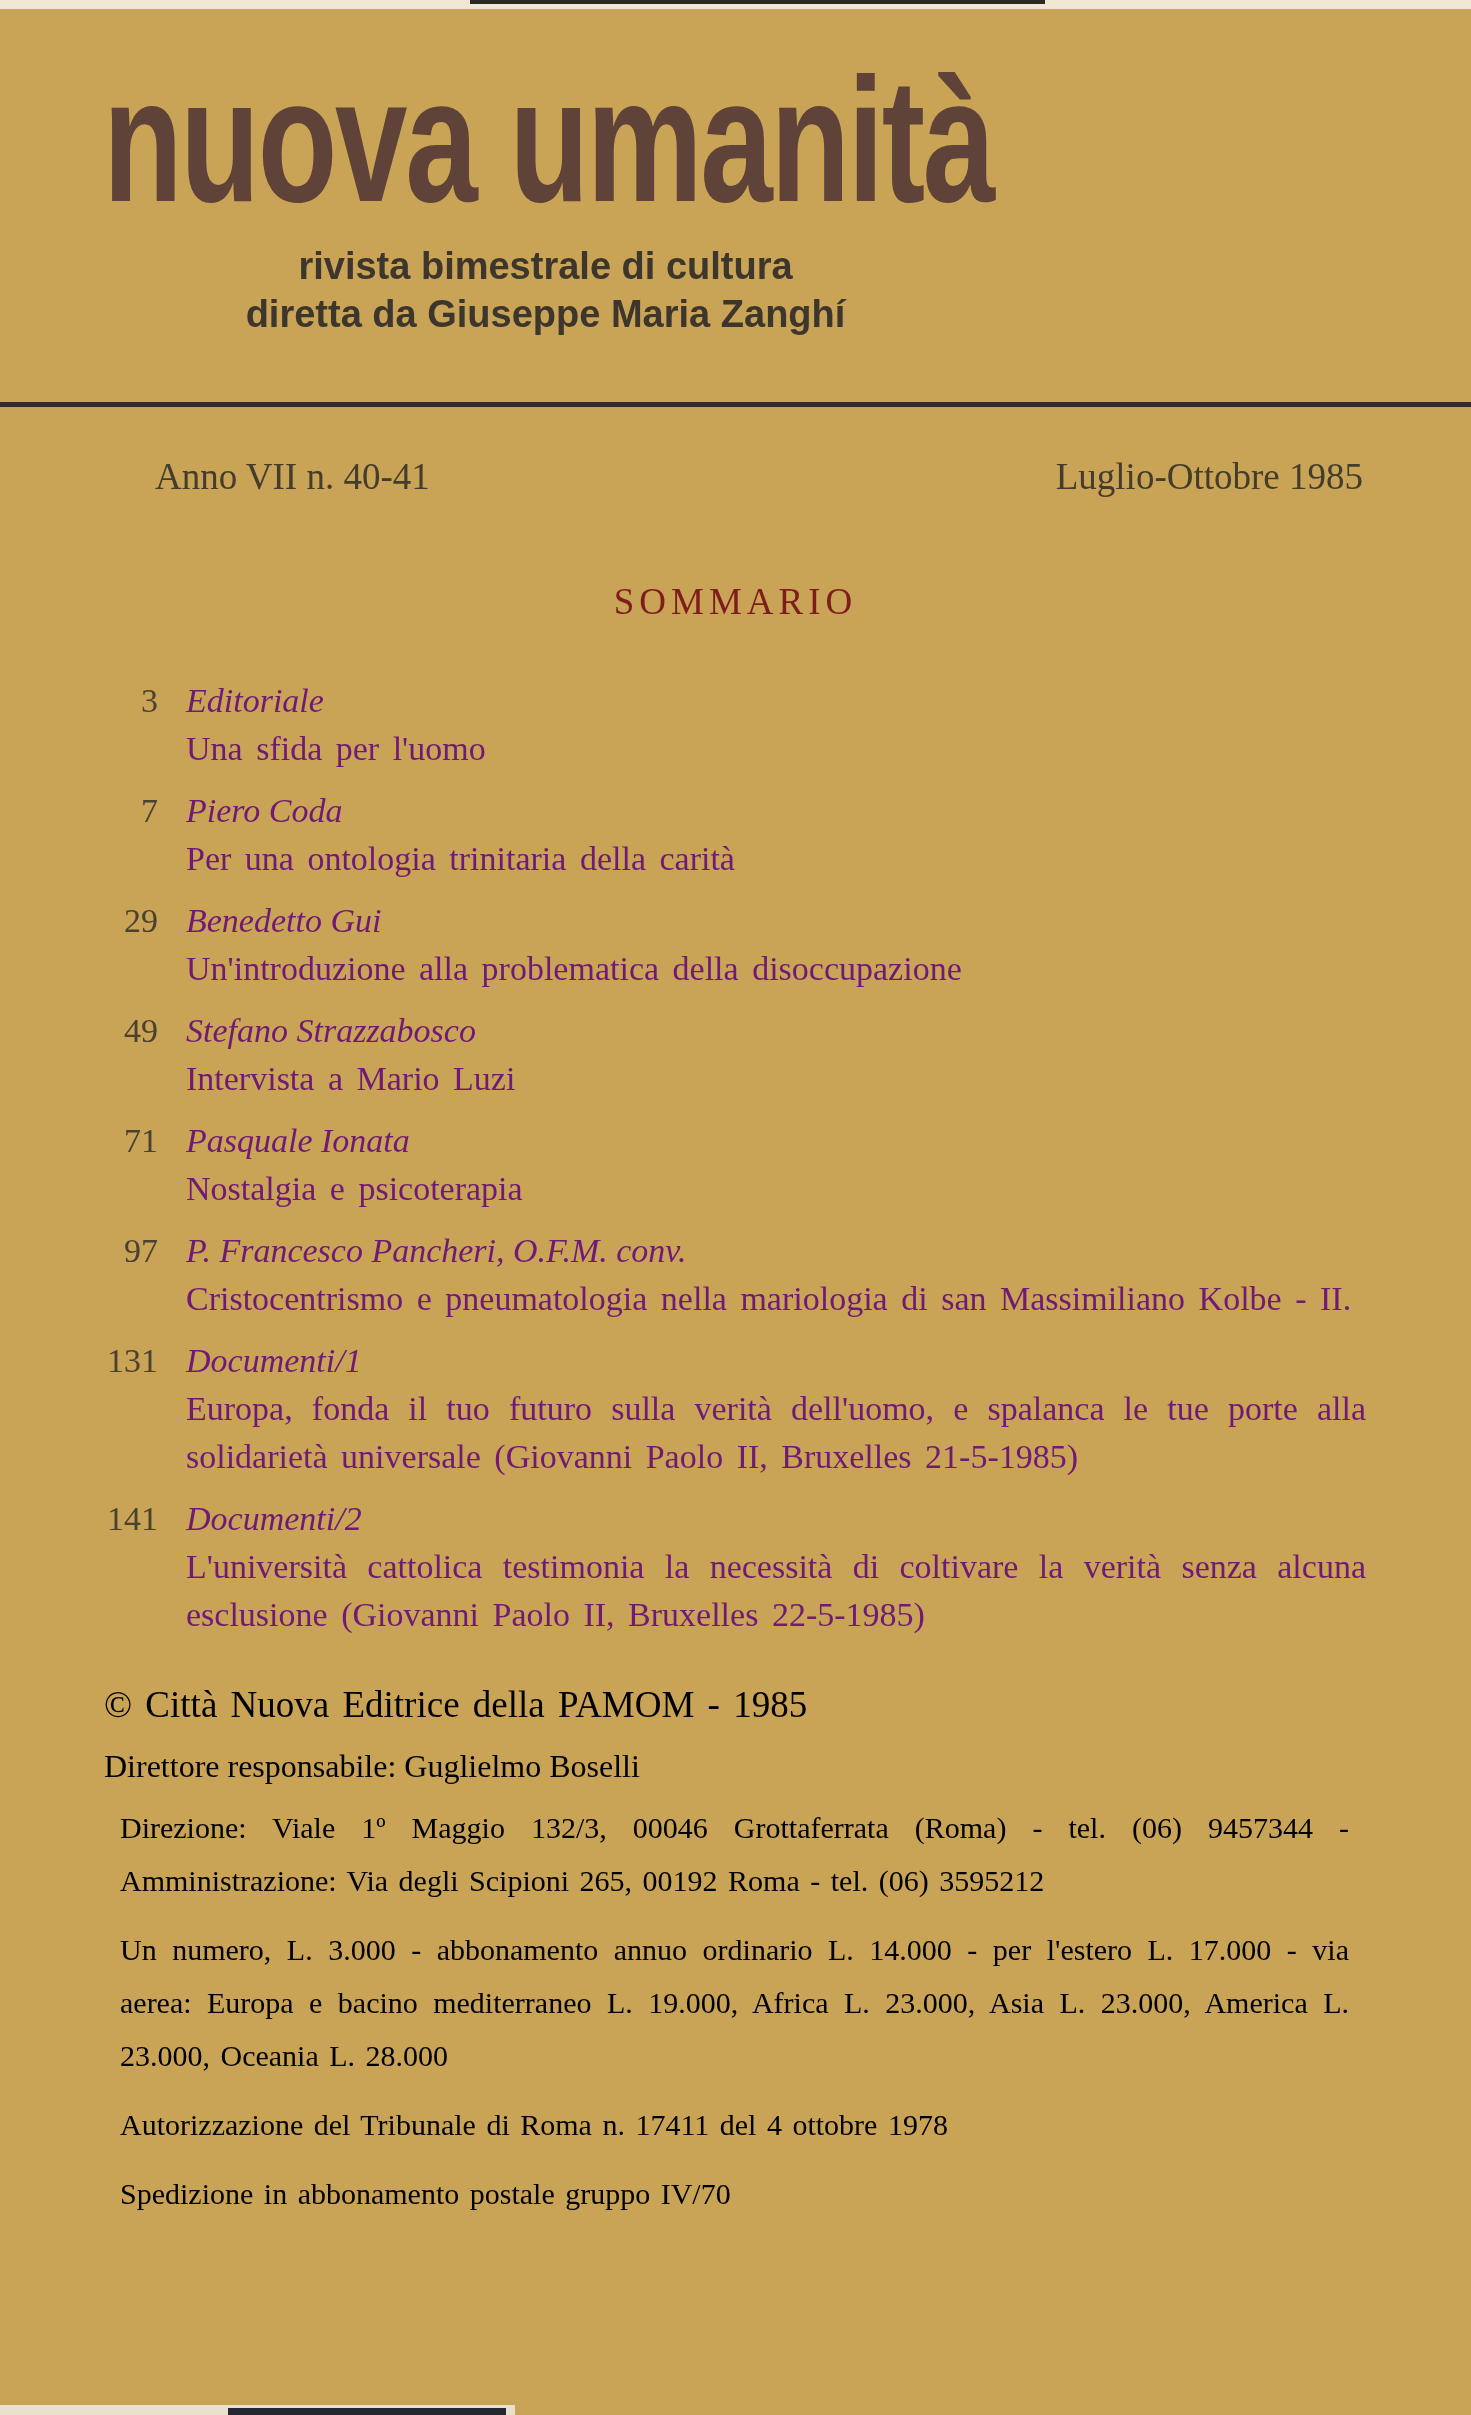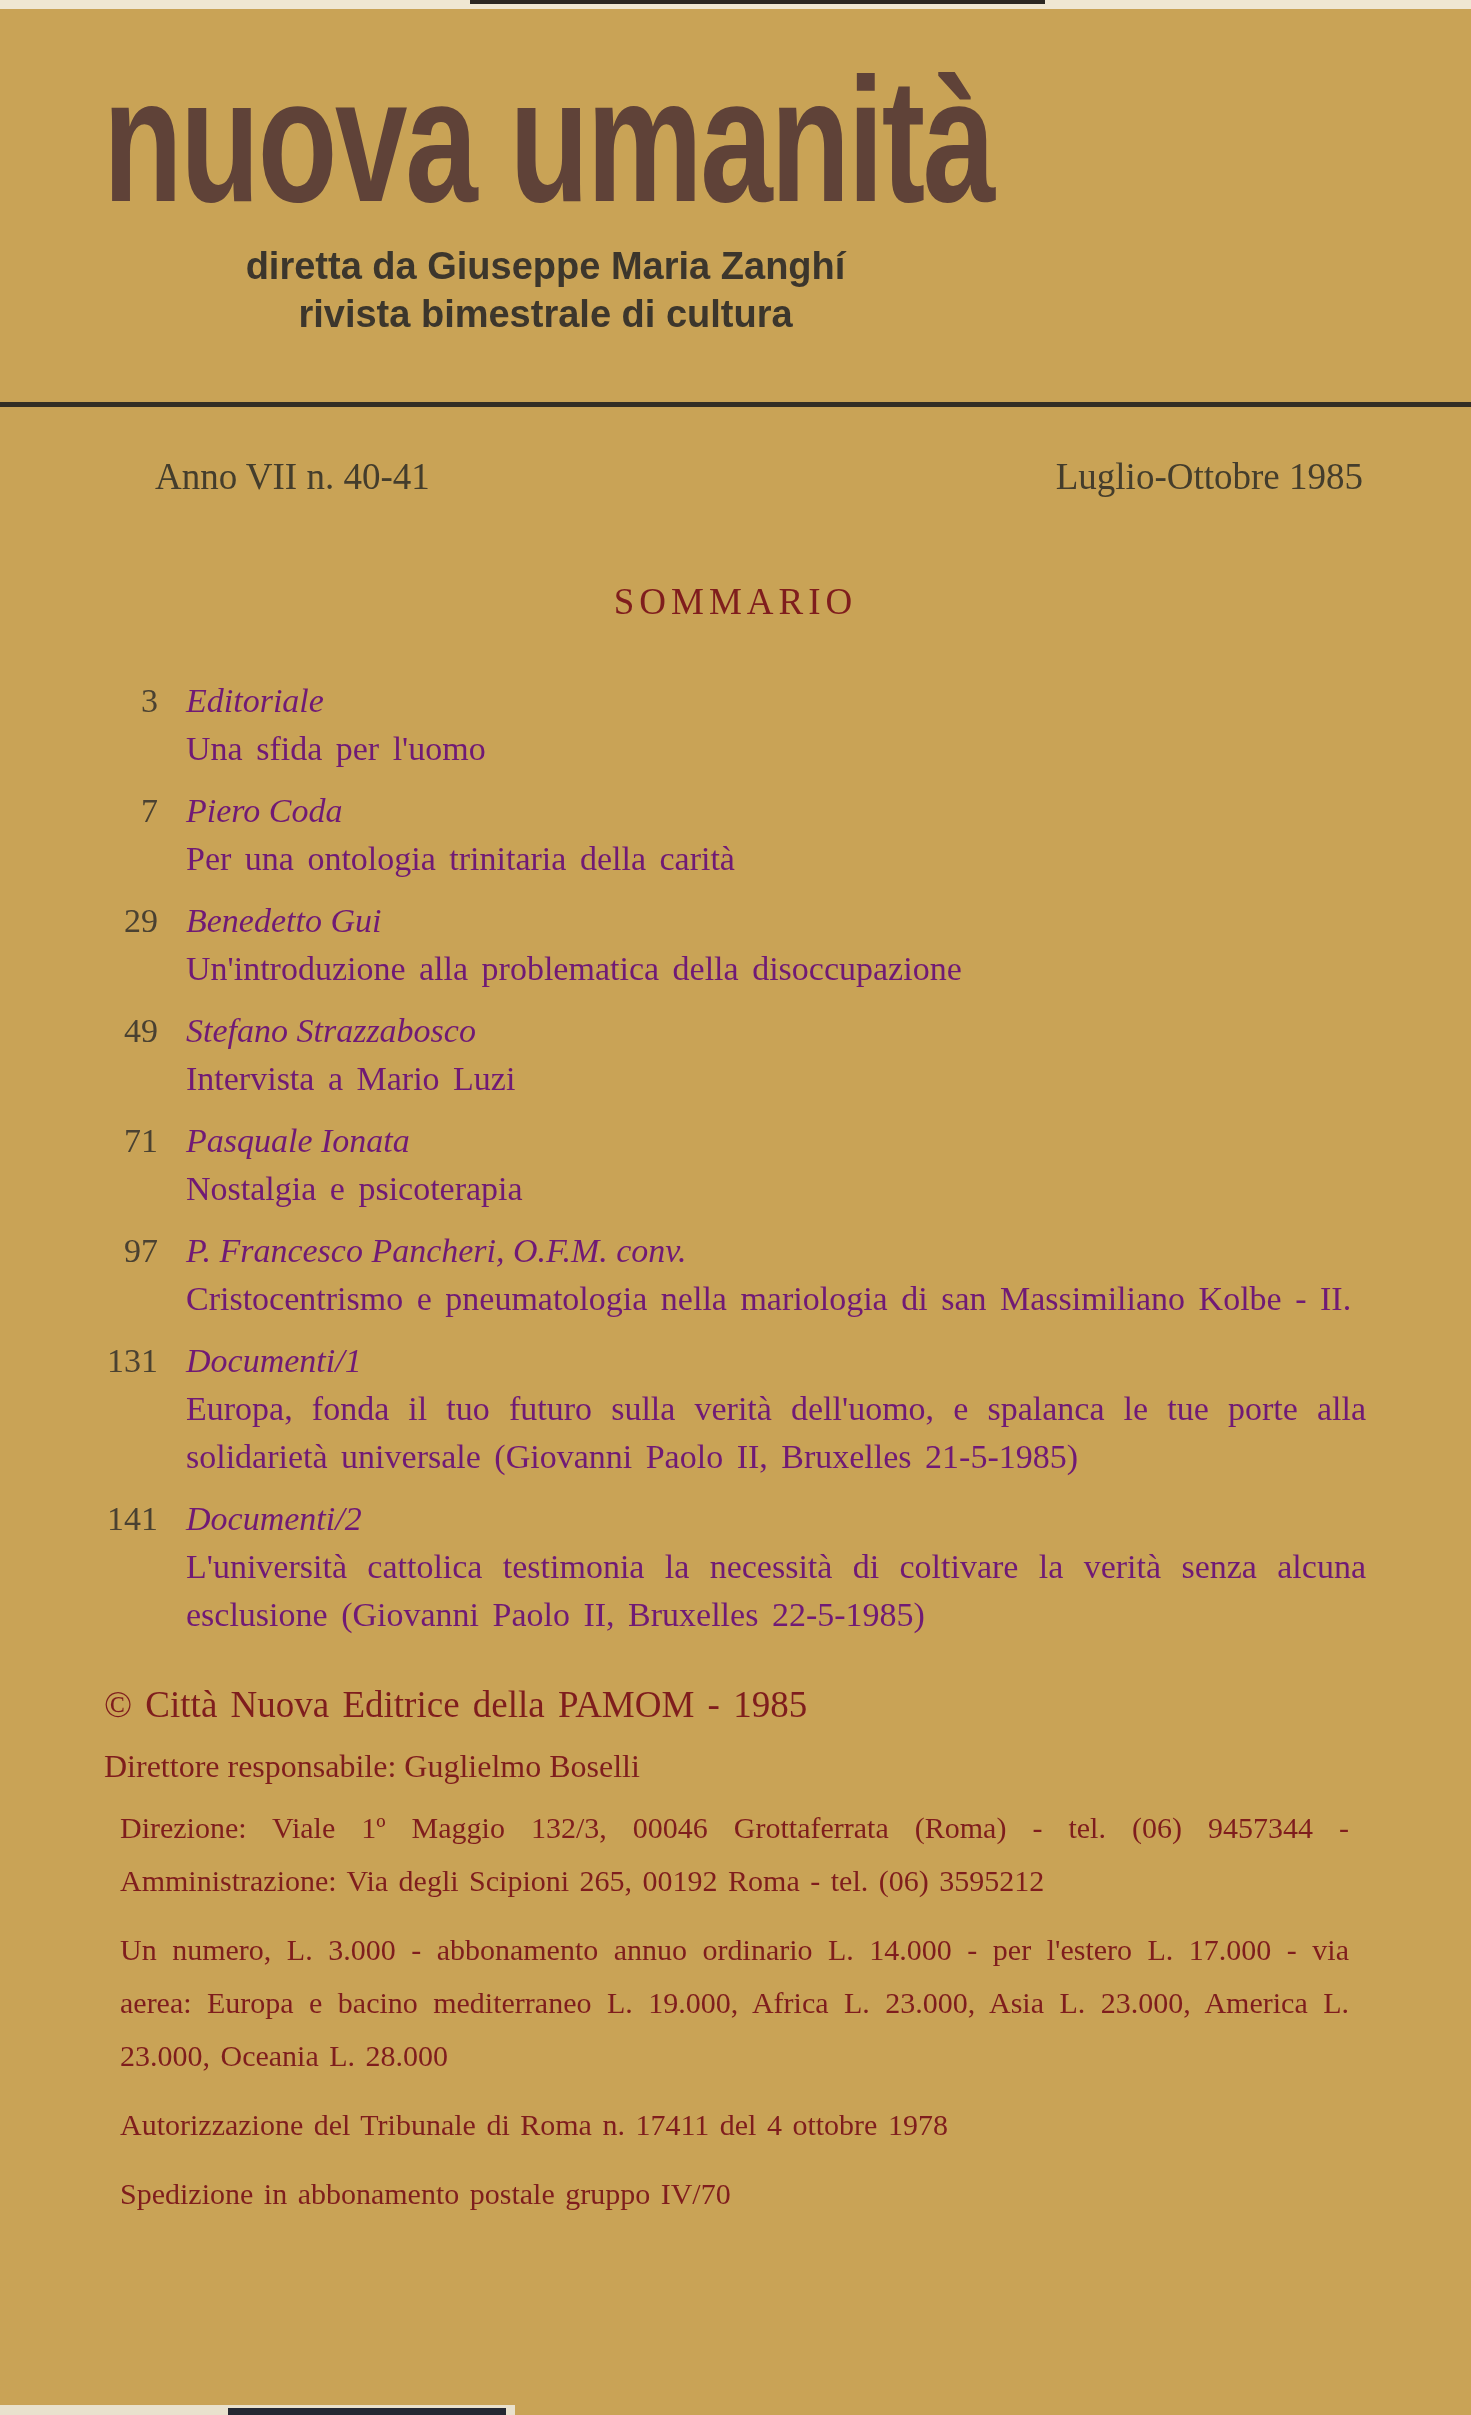--- a/index.html
+++ b/index.html
@@ -71,39 +71,39 @@
   }
   .etext {
     margin-left:28px; width:1180px;
     font-size:34px; line-height:48px;
     color:#701a75;
   }
   .author { font-style:italic; }
   .etitle { text-align:justify; word-spacing:5px; }
 
   
-  .imprint { margin:44px 106px 0 104px; color:#7f1d1d; }
+  .imprint { margin:44px 106px 0 104px; color:#000000; }
   .copyright { font-size:37px; margin-bottom:22px; word-spacing:4px; }
   .director { font-size:32px; margin-bottom:14px; }
   .ip { margin:16px; font-size:30px; line-height:53px; text-align:justify; word-spacing:3px; }
 </style>
 </head>
 <body>
 
 <div class="page">
 
   <div class="edge-top">
     <div class="edge-top-dark"></div>
   </div>
 
   <header class="masthead">
     <h1 class="logo">nuova umanità</h1>
     <div class="subtitles">
+      <div>rivista bimestrale di cultura</div>
       <div>diretta da Giuseppe Maria Zanghí</div>
-      <div>rivista bimestrale di cultura</div>
     </div>
   </header>
 
   <div class="rule"></div>
 
   <div class="issue-row">
     <span>Anno VII n. 40-41</span>
     <span>Luglio-Ottobre 1985</span>
   </div>
 

